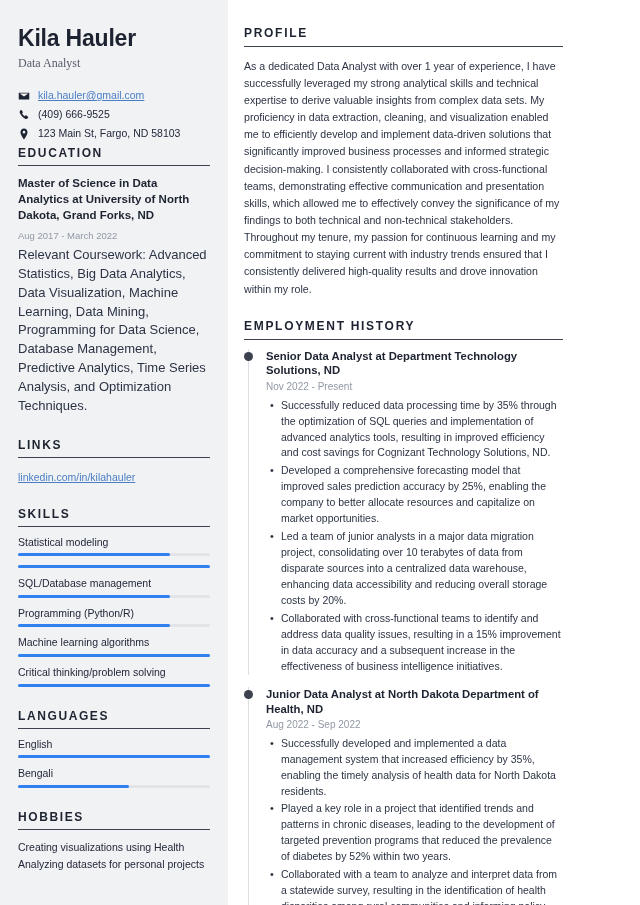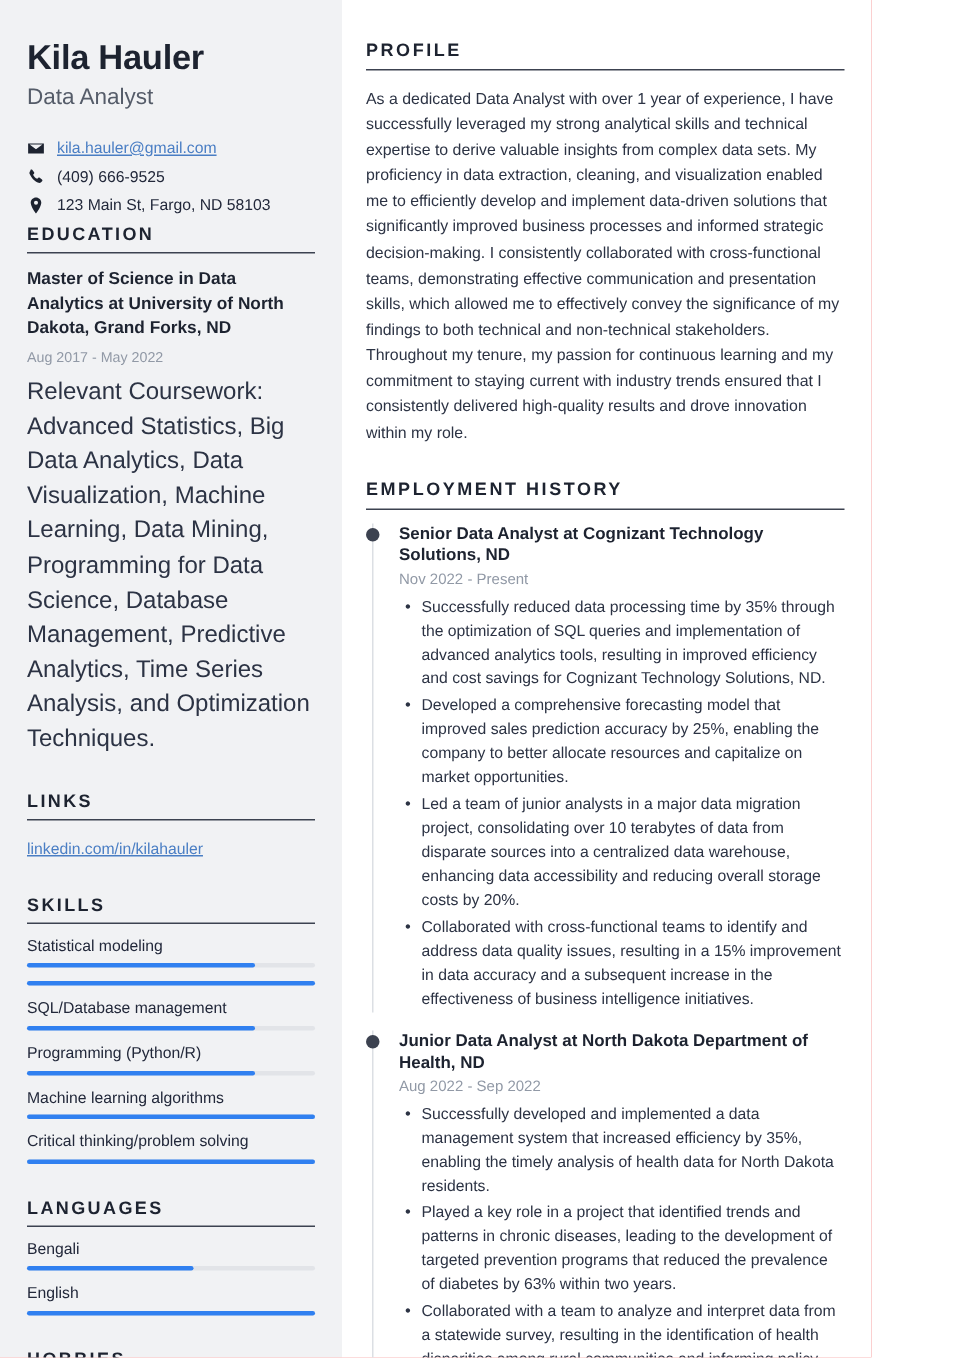--- a/index.html
+++ b/index.html
@@ -26,24 +26,25 @@
   }
   .name {
     font-size: 23px;
     font-weight: bold;
     color: #1d2330;
     letter-spacing: -0.2px;
     line-height: 1.1;
     margin: 0 0 5px 0;
   }
   .role {
-    font-size: 15px;
+    font-size: 12px;
     color: #555c69;
     margin: 0 0 18px 0;
     line-height: 1.2;
+    font-family: Liberation Serif, serif;
   }
   .contact-list { }
   .contact-row {
     display: flex;
     align-items: center;
     gap: 8px;
     margin-bottom: 5px;
     min-height: 14px;
   }
   .cicon {
@@ -84,21 +85,21 @@
     line-height: 1.42;
     margin-bottom: 5px;
   }
   .edu-date {
     font-size: 9.5px;
     color: #9199a6;
     line-height: 1.4;
     margin-bottom: 4px;
   }
   .edu-desc {
-    font-size: 16px;
+    font-size: 13px;
     color: #2c3344;
     line-height: 1.45;
   }
 
   .link-item {
     font-size: 10.5px;
     color: #4a7ec4;
     text-decoration: underline;
     line-height: 1.4;
   }
@@ -251,21 +252,21 @@
             </svg>
         </span>
         <span class="contact-text">123 Main St, Fargo, ND 58103</span>
       </div>
     </div>
 
     <section class="sec-block">
       <div class="sec-head">EDUCATION</div>
       <div>
         <div class="edu-title">Master of Science in Data Analytics at University of North Dakota, Grand Forks, ND</div>
-        <div class="edu-date">Aug 2017 - May 2022</div>
+        <div class="edu-date">Aug 2017 - March 2022</div>
         <div class="edu-desc">Relevant Coursework: Advanced Statistics, Big Data Analytics, Data Visualization, Machine Learning, Data Mining, Programming for Data Science, Database Management, Predictive Analytics, Time Series Analysis, and Optimization Techniques.</div>
       </div>
     </section>
 
     <section class="sec-block">
       <div class="sec-head">LINKS</div>
       <a class="link-item" href="#">linkedin.com/in/kilahauler</a>
     </section>
 
     <section class="sec-block">
@@ -306,29 +307,29 @@
               <div class="bar-fill" style="width: 100%;"></div>
             </div>
           </div>
         </div>
     </section>
 
     <section class="sec-block">
       <div class="sec-head">LANGUAGES</div>
       <div id="languages-list">
           <div class="skill">
+            <div class="skill-label">English</div>
+            <div class="bar-track">
+              <div class="bar-fill" style="width: 100%;"></div>
+            </div>
+          </div>
+          <div class="skill">
             <div class="skill-label">Bengali</div>
             <div class="bar-track">
               <div class="bar-fill" style="width: 58%;"></div>
-            </div>
-          </div>
-          <div class="skill">
-            <div class="skill-label">English</div>
-            <div class="bar-track">
-              <div class="bar-fill" style="width: 100%;"></div>
             </div>
           </div>
         </div>
     </section>
 
     <section class="sec-block">
       <div class="sec-head">HOBBIES</div>
       <div id="hobbies-list">
           <div class="hobby-item">Creating visualizations using Health</div>
           <div class="hobby-item">Analyzing datasets for personal projects</div>
@@ -343,37 +344,37 @@
       <div class="main-head">PROFILE</div>
       <p class="profile-text">As a dedicated Data Analyst with over 1 year of experience, I have successfully leveraged my strong analytical skills and technical expertise to derive valuable insights from complex data sets. My proficiency in data extraction, cleaning, and visualization enabled me to efficiently develop and implement data-driven solutions that significantly improved business processes and informed strategic decision-making. I consistently collaborated with cross-functional teams, demonstrating effective communication and presentation skills, which allowed me to effectively convey the significance of my findings to both technical and non-technical stakeholders. Throughout my tenure, my passion for continuous learning and my commitment to staying current with industry trends ensured that I consistently delivered high-quality results and drove innovation within my role.</p>
     </section>
 
     <section class="main-block">
       <div class="main-head">EMPLOYMENT HISTORY</div>
       <div id="jobs-list">
           <div class="job">
             <div class="job-line"></div>
             <div class="job-marker"></div>
-            <div class="job-title">Senior Data Analyst at Cognizant Technology Solutions, ND</div>
+            <div class="job-title">Senior Data Analyst at Department Technology Solutions, ND</div>
             <div class="job-date">Nov 2022 - Present</div>
             <ul class="job-bullets">
               <li>Successfully reduced data processing time by 35% through the optimization of SQL queries and implementation of advanced analytics tools, resulting in improved efficiency and cost savings for Cognizant Technology Solutions, ND.</li>
               <li>Developed a comprehensive forecasting model that improved sales prediction accuracy by 25%, enabling the company to better allocate resources and capitalize on market opportunities.</li>
               <li>Led a team of junior analysts in a major data migration project, consolidating over 10 terabytes of data from disparate sources into a centralized data warehouse, enhancing data accessibility and reducing overall storage costs by 20%.</li>
               <li>Collaborated with cross-functional teams to identify and address data quality issues, resulting in a 15% improvement in data accuracy and a subsequent increase in the effectiveness of business intelligence initiatives.</li>
             </ul>
           </div>
           <div class="job">
             <div class="job-line"></div>
             <div class="job-marker"></div>
             <div class="job-title">Junior Data Analyst at North Dakota Department of Health, ND</div>
             <div class="job-date">Aug 2022 - Sep 2022</div>
             <ul class="job-bullets">
               <li>Successfully developed and implemented a data management system that increased efficiency by 35%, enabling the timely analysis of health data for North Dakota residents.</li>
-              <li>Played a key role in a project that identified trends and patterns in chronic diseases, leading to the development of targeted prevention programs that reduced the prevalence of diabetes by 63% within two years.</li>
+              <li>Played a key role in a project that identified trends and patterns in chronic diseases, leading to the development of targeted prevention programs that reduced the prevalence of diabetes by 52% within two years.</li>
               <li>Collaborated with a team to analyze and interpret data from a statewide survey, resulting in the identification of health disparities among rural communities and informing policy changes that improved access to healthcare services for over 15,000 residents.</li>
             </ul>
           </div>
         </div>
     </section>
 
     <section class="main-block">
       <div class="main-head">CERTIFICATES</div>
       <div id="certs-list">
           <div class="cert-item">

